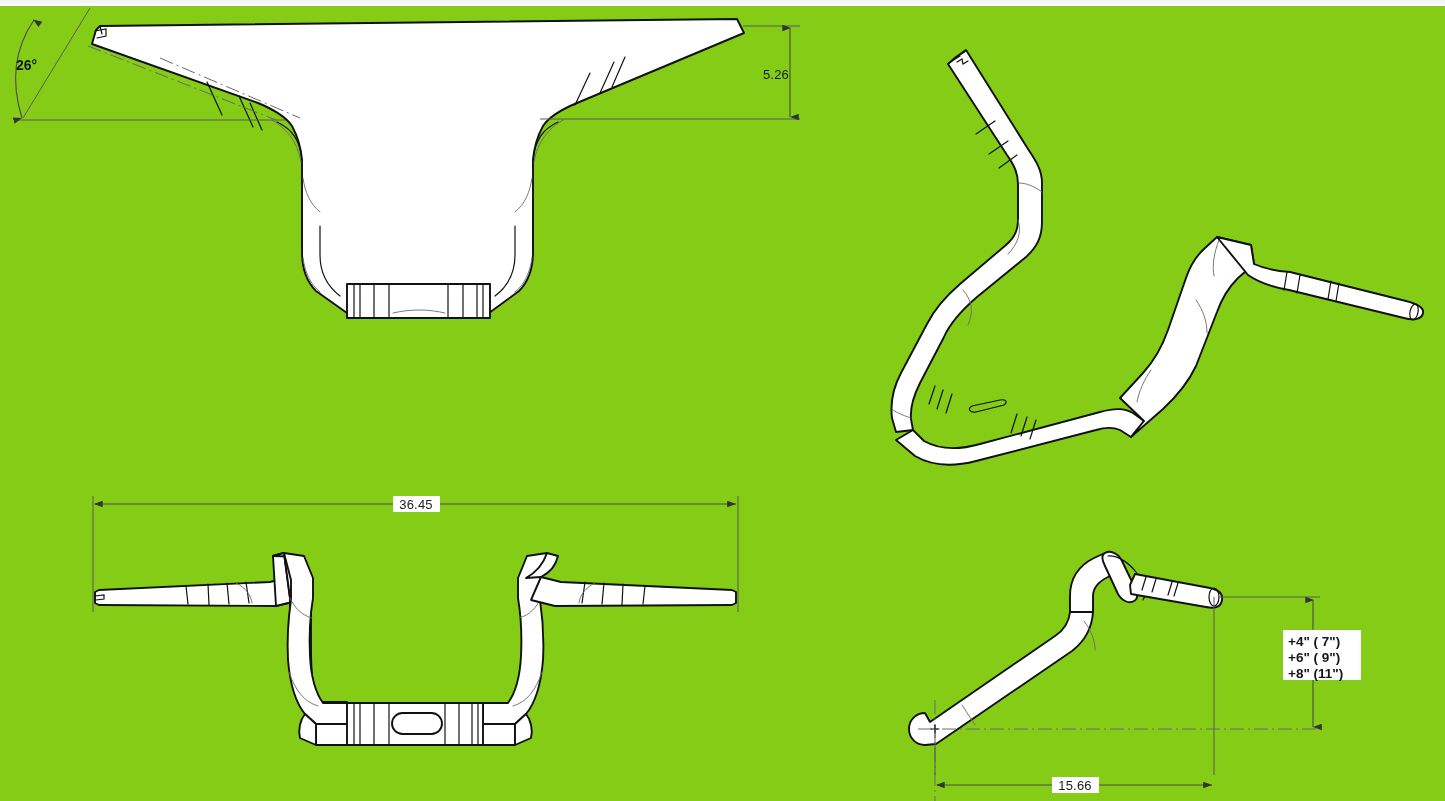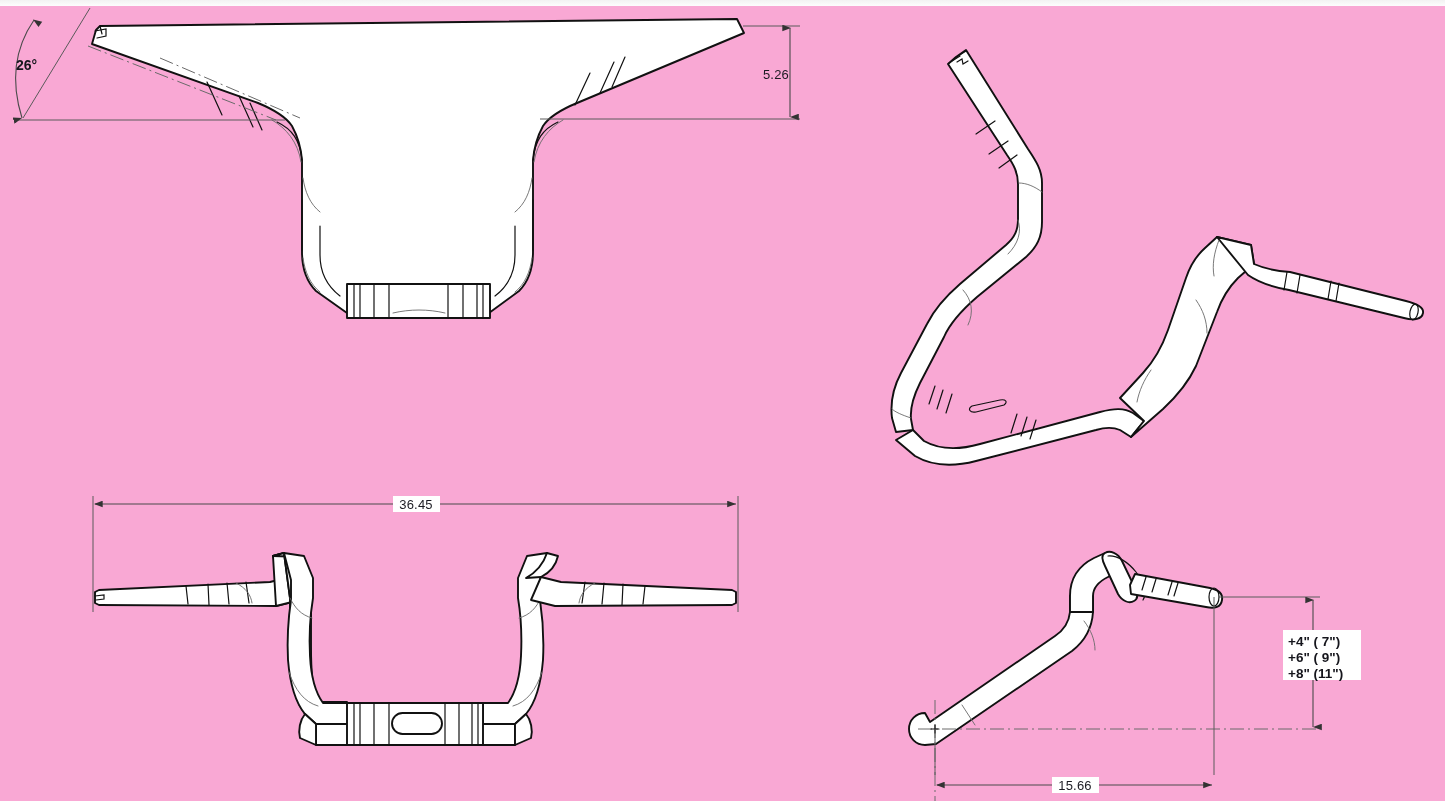--- a/index.html
+++ b/index.html
@@ -12,21 +12,21 @@
     font-family: "Liberation Sans", sans-serif;
     width: 1445px;
     height: 801px;
     overflow: hidden;
     position: relative;
   }
   #sheet {
     position: relative;
     width: 1445px;
     height: 801px;
-    background: #f9a8d4;
+    background: #84cc16;
   }
   .topstrip {
     position: absolute;
     left: 0; top: 0;
     width: 1445px; height: 6px;
     background: linear-gradient(to bottom, #f2f2f2, #fdfdfd);
   }
   svg.drawing {
     position: absolute;
     left: 0; top: 0;

